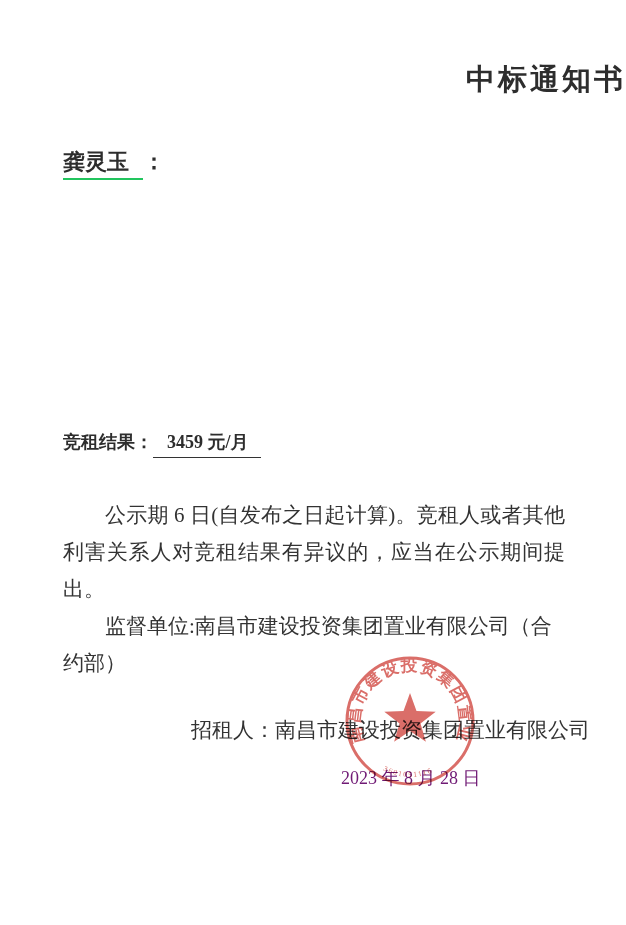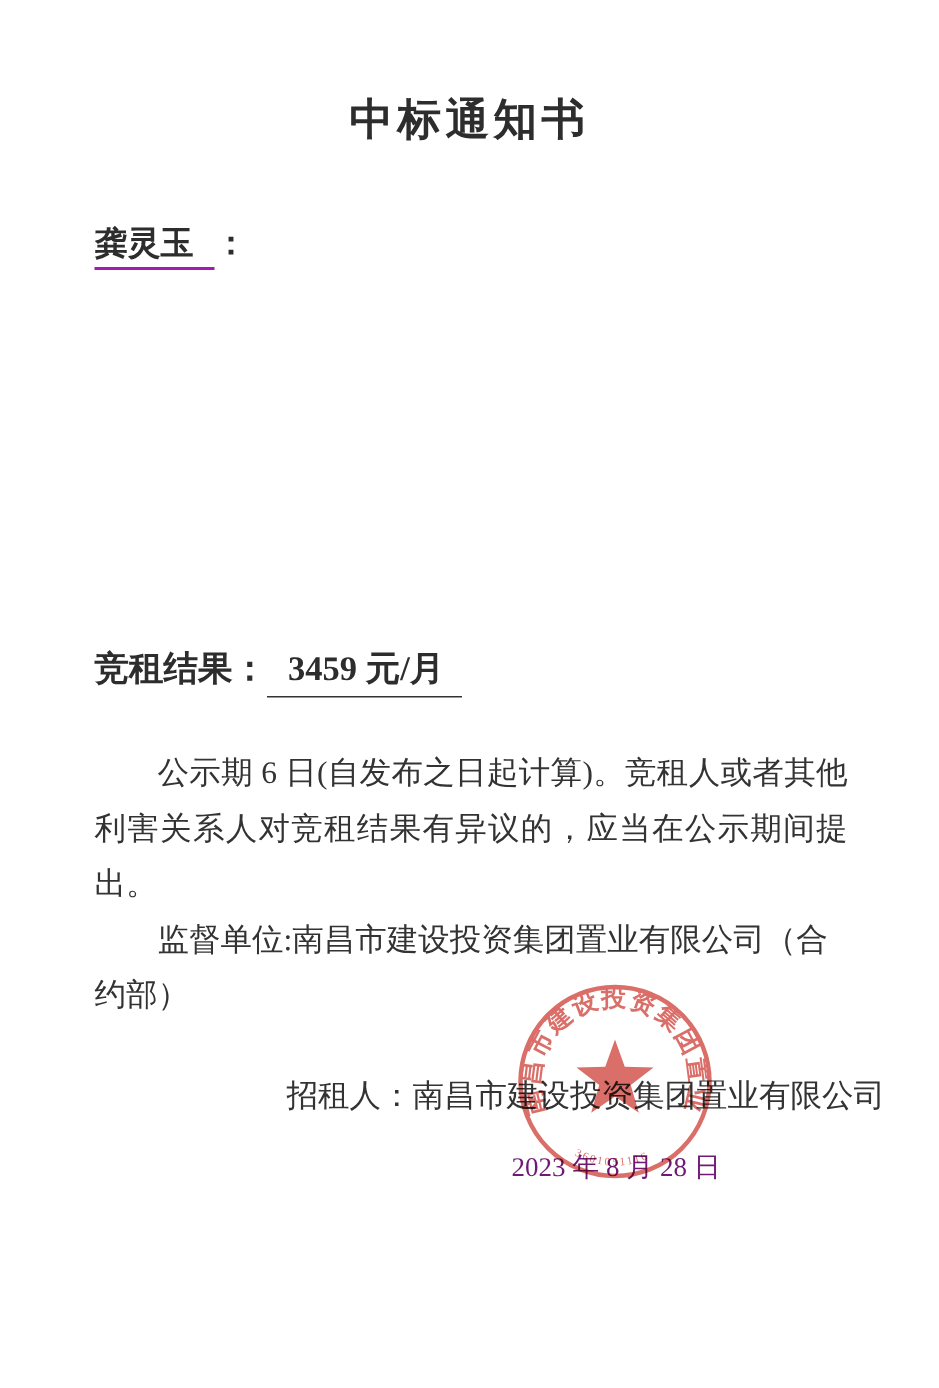--- a/index.html
+++ b/index.html
@@ -6,46 +6,46 @@
   .page{
     position:relative;
     width:626px;height:925px;
     background:#ffffff;
     font-family:"Liberation Serif","DejaVu Serif",serif;
     color:#333;
     overflow:hidden;
   }
   .title{
     position:absolute;top:60px;left:0;width:100%;
-    margin:0;text-align:center;
+    margin:0;text-align:right;
     font-size:29px;font-weight:700;letter-spacing:3px;color:#2d2d2d;
   }
   .addressee{
     position:absolute;top:147px;left:63px;
     font-size:22px;font-weight:700;color:#2d2d2d;
   }
   .addr-name{
     display:inline-block;
-    border-bottom:2px solid #a21caf;
+    border-bottom:2px solid #22c55e;
     padding:0 14px 1px 0;
   }
   .para{margin:0;text-align:justify;font-size:21px;color:#333;}
   .para1{
     position:absolute;top:176px;left:63px;width:502px;
     line-height:38px;text-indent:1.7em;
   }
   .hl{
     font-weight:700;
     text-decoration:underline;
     text-underline-offset:5px;
     text-decoration-thickness:1.5px;
   }
   .result{
     position:absolute;top:430px;left:63px;
-    font-size:23px;font-weight:700;color:#2d2d2d;
+    font-size:18px;font-weight:700;color:#2d2d2d;
   }
   .result-value{
     display:inline-block;
     border-bottom:1.5px solid #333;
     padding:0 12px 3px 14px;
   }
   .para2block{
     position:absolute;top:497px;left:63px;width:502px;
     font-size:21px;line-height:37px;
   }

